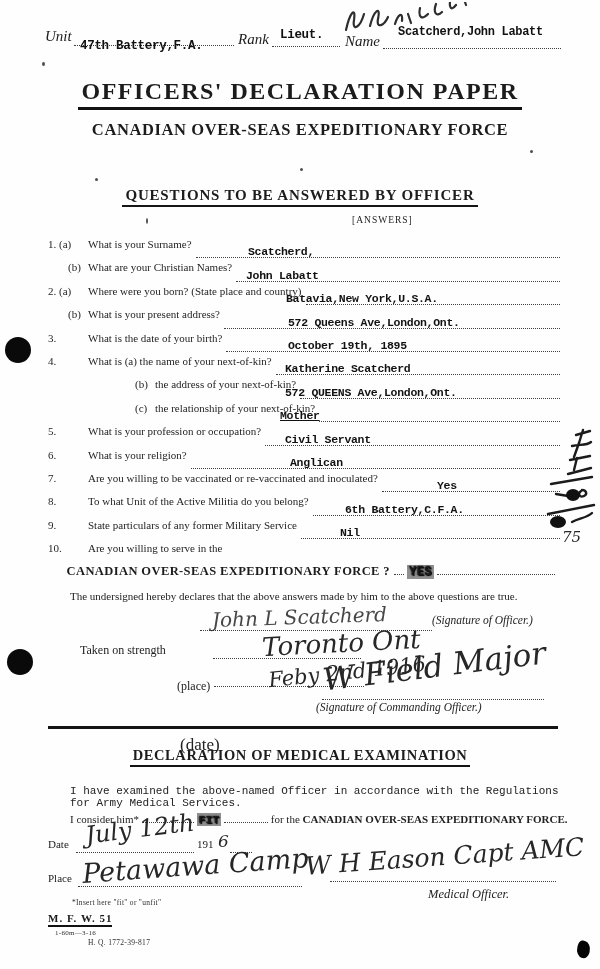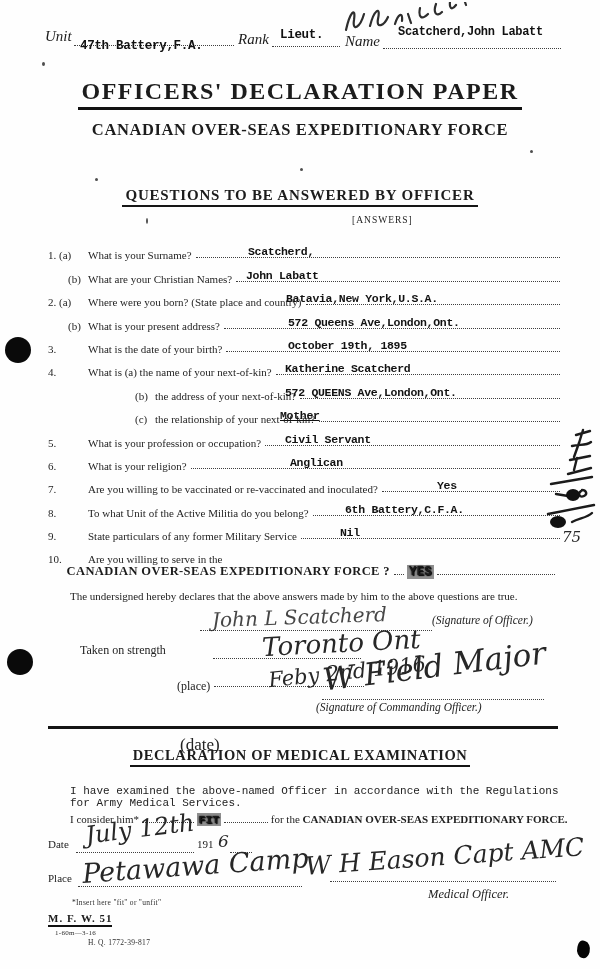--- a/index.html
+++ b/index.html
@@ -15,21 +15,21 @@
   .idots{display:inline-block;border-bottom:1.6px dotted #3f3f3f;height:9px;}
   .title{left:0;right:0;top:78px;text-align:center;}
   .title span{display:inline-block;font-size:24px;font-weight:700;letter-spacing:1.5px;
               border-bottom:3px solid #121212;padding:0 4px 2px 4px;}
   .subtitle{left:0;right:0;top:120px;text-align:center;font-size:16.5px;font-weight:700;letter-spacing:0.6px;}
   .qheading{left:0;right:0;top:186px;text-align:center;}
   .qheading span{display:inline-block;font-size:15px;font-weight:600;letter-spacing:0.8px;
                  border-bottom:2px solid #161616;padding:0 3px 1px 3px;}
   .answers-hdr{left:352px;top:215px;font-size:9.5px;letter-spacing:1px;color:#222;}
   .qblock{left:48px;right:40px;top:238px;}
-  .qrow{display:flex;align-items:flex-end;height:23.4px;position:relative;font-size:11px;color:#242424;}
+  .qrow{display:flex;height:23.4px;position:relative;font-size:11px;color:#242424;}
   .qp{display:inline-block;white-space:pre;flex:none;}
   .w40{width:40px;}
   .sub{margin-left:20px;width:20px;}
   .sub2{margin-left:87px;width:20px;}
   .qt{white-space:nowrap;flex:none;padding-right:2px;}
   .lead{flex:1;border-bottom:1.6px dotted #3f3f3f;margin:0 0 3px 2px;min-width:6px;}
   .ans{position:absolute;bottom:3px;}
   .smudge{font-family:"Liberation Mono",monospace;font-weight:700;color:#1a1a1a;
           background:rgba(10,10,10,0.45);text-shadow:0 0 2px #000,1px 1px 1px #000;padding:0 2px;}
   .force{left:60px;right:38px;top:564px;text-align:center;font-size:12.5px;font-weight:700;

